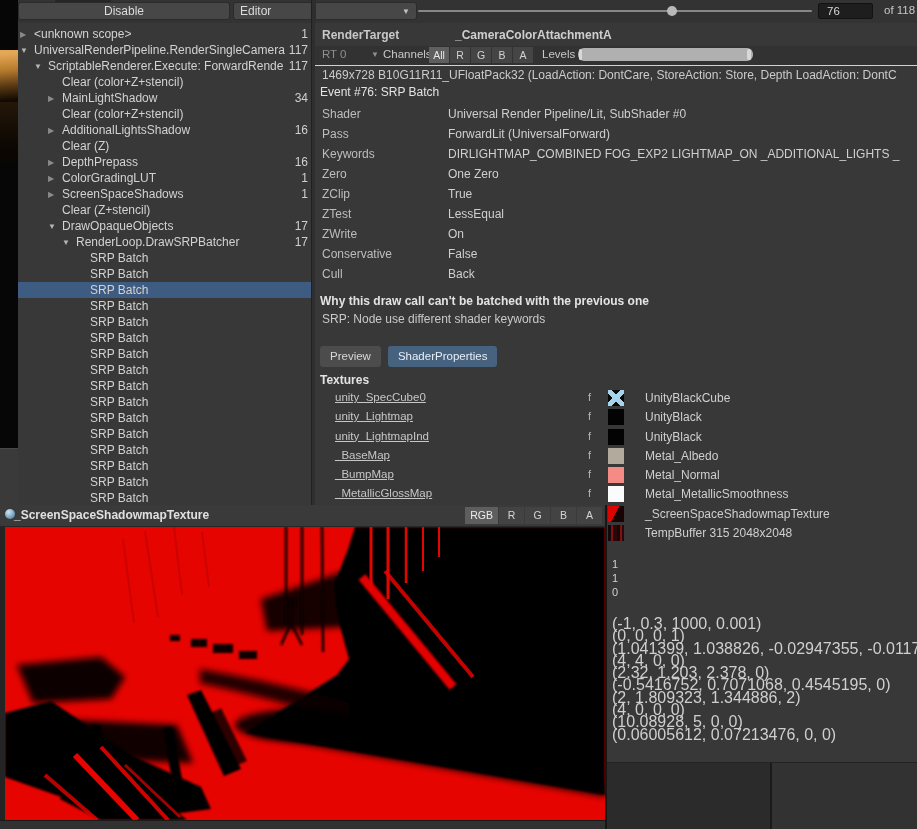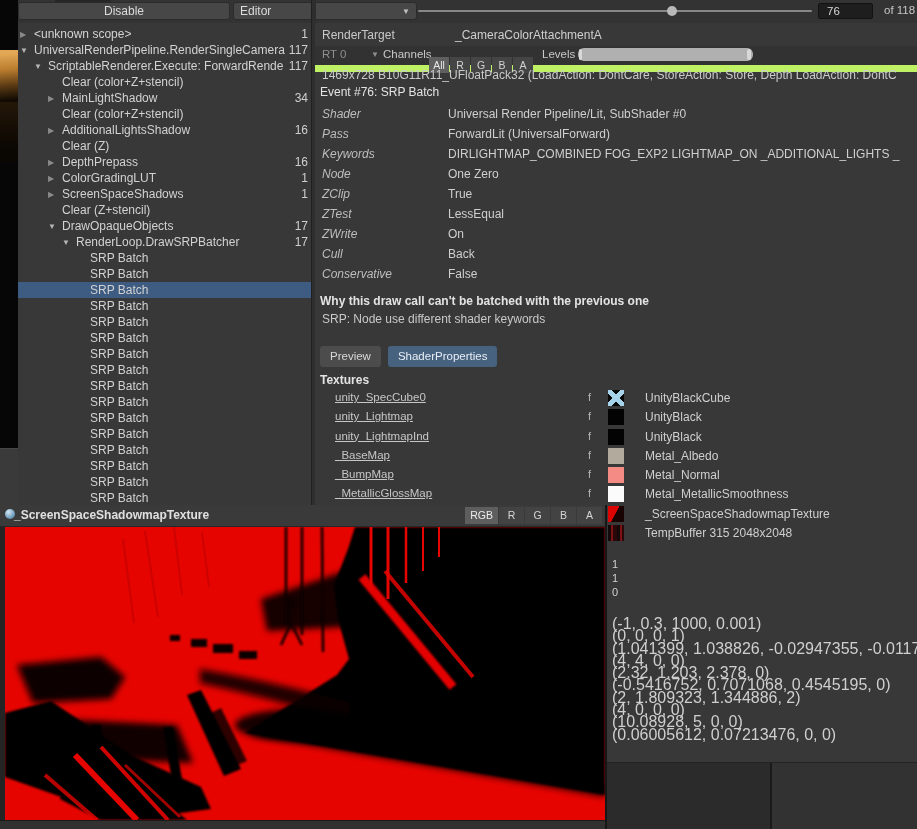--- a/index.html
+++ b/index.html
@@ -33,40 +33,40 @@
   .trow{display:flex;align-items:center;height:16px;font-size:12px;color:#d2d2d2;padding-right:3px;box-sizing:border-box;}
   .trow.selected{background:#3e5c82;}
   .arrow{flex:none;width:14px;font-size:8px;color:#8a8a8a;text-align:left;}
   .arrow-expanded::before{content:"▼";color:#b5b5b5;}
   .arrow-collapsed::before{content:"▶";}
   .tlabel{flex:1 1 auto;min-width:0;white-space:nowrap;overflow:hidden;}
   .tcount{flex:none;margin-left:4px;color:#cfcfcf;}
   .vdivider{position:absolute;left:311px;top:0;width:4px;height:829px;background:#2e2e2e;border-left:1px solid #202020;}
   
   .right{position:absolute;left:315px;top:23px;width:602px;height:806px;background:#383838;font-size:12px;}
-  .rt-row{position:absolute;left:0;top:2px;width:602px;height:20px;line-height:20px;}
+  .rt-row{position:absolute;left:0;top:2px;width:602px;height:20px;line-height:20px;font-weight:bold;}
   .rt-label{position:absolute;left:7px;color:#c8c8c8;}
   .rt-value{position:absolute;left:140px;color:#cfcfcf;}
-  .ch-row{position:absolute;left:0;top:23px;width:602px;height:19px;background:#323232;border-bottom:7px solid #bef264;}
+  .ch-row{position:absolute;left:0;top:23px;width:602px;height:19px;background:#323232;border-bottom:1px solid #bef264;}
   .rt0{position:absolute;left:7px;top:2px;color:#8f8f8f;font-size:11.5px;}
   .rt0-arrow{position:absolute;left:56px;top:4px;font-size:8px;color:#8f8f8f;}
   .ch-label{position:absolute;left:68px;top:2px;font-size:11.5px;color:#c8c8c8;}
-  .ch-btns{position:absolute;left:114px;top:11px;display:flex;gap:1px;}
+  .ch-btns{position:absolute;left:114px;top:1px;display:flex;gap:1px;}
   .chbtn{min-width:20px;height:16px;padding:0 3px;background:#454545;color:#d2d2d2;font-size:10.5px;
          line-height:16px;text-align:center;box-sizing:border-box;}
   .chbtn.on{background:#5f5f5f;color:#e8e8e8;}
   .lv-label{position:absolute;left:227px;top:2px;font-size:11.5px;color:#c8c8c8;}
   .lv-bar{position:absolute;left:263px;top:2px;width:175px;height:13px;background:#b0b0b0;border-radius:6px;}
   .lv-bar::before{content:"";position:absolute;left:1px;top:1px;width:3px;height:11px;background:#d8d8d8;border-radius:2px;}
   .lv-bar::after{content:"";position:absolute;right:2px;top:1px;width:4px;height:11px;background:#d8d8d8;border-radius:2px;}
   .info-line{position:absolute;left:7px;top:45px;width:594px;white-space:nowrap;overflow:hidden;color:#cbcbcb;}
   .event-title{position:absolute;left:5px;top:62px;font-weight:normal;color:#e3e3e3;}
   .detail-rows{position:absolute;left:0;top:81px;width:602px;}
   .drow{display:flex;height:20px;line-height:20px;}
-  .dlabel{flex:none;width:133px;padding-left:7px;color:#bdbdbd;box-sizing:border-box;font-style:italic;}
+  .dlabel{flex:none;width:133px;padding-left:7px;color:#bdbdbd;box-sizing:border-box;}
   .dvalue{flex:1 1 auto;min-width:0;white-space:nowrap;overflow:hidden;color:#cfcfcf;}
   .why-title{position:absolute;left:5px;top:271px;font-weight:bold;color:#e3e3e3;}
   .why-reason{position:absolute;left:7px;top:289px;color:#c9c9c9;}
   .tabs{position:absolute;left:5px;top:323px;display:flex;gap:7px;}
   .tab{height:21px;line-height:21px;padding:0 10px;background:#4c4c4c;border-radius:3px;
        font-size:11.5px;color:#d8d8d8;}
   .tab.on{background:#46627f;color:#e8eef5;}
   .tex-header{position:absolute;left:5px;top:350px;font-weight:bold;color:#e3e3e3;}
   .tex-rows{position:absolute;left:0;top:366px;width:602px;}
   .texrow{position:relative;height:19.3px;}
@@ -349,47 +349,47 @@
           <span class="dlabel">Pass</span>
           <span class="dvalue">ForwardLit (UniversalForward)</span>
         </div>
 
         <div class="drow">
           <span class="dlabel">Keywords</span>
           <span class="dvalue">DIRLIGHTMAP_COMBINED FOG_EXP2 LIGHTMAP_ON _ADDITIONAL_LIGHTS _</span>
         </div>
 
         <div class="drow">
-          <span class="dlabel">Node</span>
+          <span class="dlabel">Zero</span>
           <span class="dvalue">One Zero</span>
         </div>
 
         <div class="drow">
           <span class="dlabel">ZClip</span>
           <span class="dvalue">True</span>
         </div>
 
         <div class="drow">
           <span class="dlabel">ZTest</span>
           <span class="dvalue">LessEqual</span>
         </div>
 
         <div class="drow">
           <span class="dlabel">ZWrite</span>
           <span class="dvalue">On</span>
         </div>
 
         <div class="drow">
+          <span class="dlabel">Conservative</span>
+          <span class="dvalue">False</span>
+        </div>
+
+        <div class="drow">
           <span class="dlabel">Cull</span>
           <span class="dvalue">Back</span>
-        </div>
-
-        <div class="drow">
-          <span class="dlabel">Conservative</span>
-          <span class="dvalue">False</span>
         </div>
       </div>
 
     <div class="why-title">Why this draw call can't be batched with the previous one</div>
     <div class="why-reason">SRP: Node use different shader keywords</div>
 
     <div class="tabs">
 
         <div class="tab">Preview</div>
 

